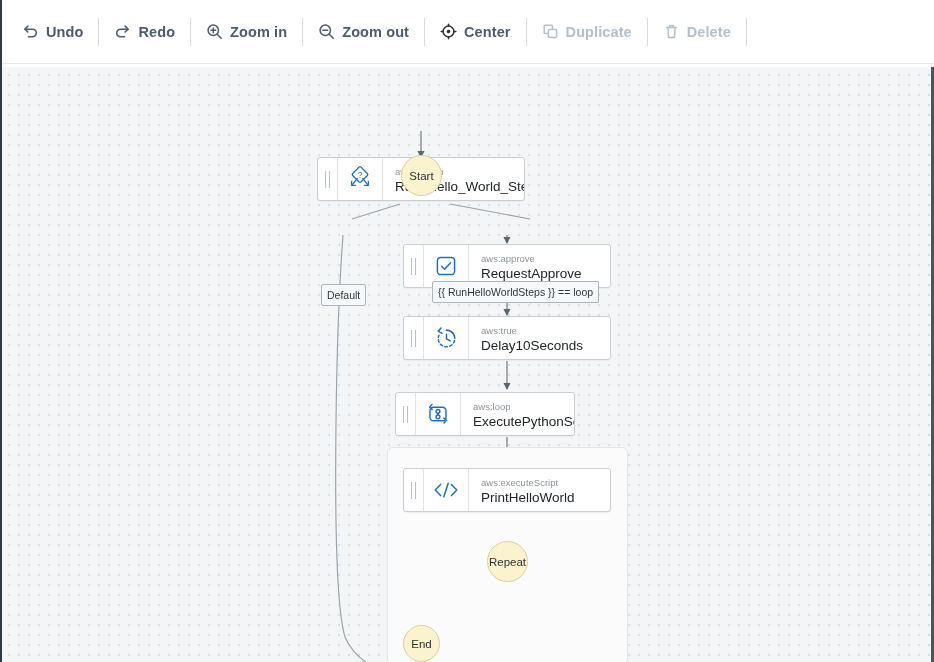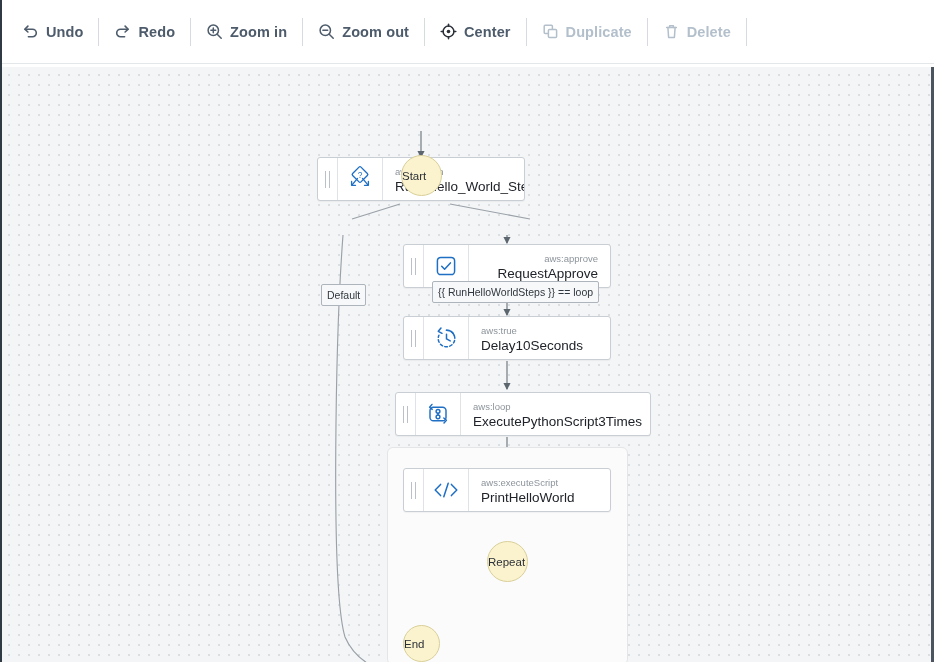--- a/index.html
+++ b/index.html
@@ -108,20 +108,21 @@
   }
 
   
   .term {
     position: absolute;
     border-radius: 50%;
     background: #fbf3cd;
     border: 1px solid #d9cf9a;
     display: flex;
     align-items: center;
+    justify-content: center;
     color: #2b3038;
     font-size: 11.5px;
     z-index: 6;
     cursor: pointer;
   }
 
   
   .card {
     position: absolute;
     height: 44px;
@@ -357,21 +358,21 @@
       </div>
       <div class="card-text">
         <span class="card-type">aws:branch</span>
         <span class="card-name">Run_Hello_World_Steps</span>
       </div>
     </div>
 
     <div class="wire-label" style="left:321px; top:217px;">Default</div>
     <div class="wire-label mono-ish" style="left:432px; top:214px;">{{ RunHelloWorldSteps }} == loop</div>
 
-    <div class="card" style="left:403px; top:177px; width:208px;text-align:right;">
+    <div class="card" style="left:403px; top:177px; width:208px;">
       <div class="card-grip">
         <span class="grip-bars">
             <i></i>
             <i></i>
           </span>
       </div>
       <div class="card-icon">
         <svg width="26" height="26" viewBox="0 0 26 26" fill="none" stroke="#1f6fc4" stroke-width="1.5" stroke-linecap="round" stroke-linejoin="round">
           <rect x="4.4" y="4.4" width="17.2" height="17.2" rx="3.4"></rect>
           <polyline points="8.7,13.2 11.6,16.2 17.4,9.9"></polyline>
@@ -397,21 +398,21 @@
           <polyline points="8.0,3.0 5.3,6.3 9.0,8.3"></polyline>
           <polyline points="13.5,9.3 13.5,13.9 17.2,15.9"></polyline>
         </svg>
       </div>
       <div class="card-text">
         <span class="card-type">aws:true</span>
         <span class="card-name">Delay10Seconds</span>
       </div>
     </div>
 
-    <div class="card" style="left:395px; top:325px; width:256px;">
+    <div class="card" style="left:395px; top:325px; width:180px;">
       <div class="card-grip">
         <span class="grip-bars">
             <i></i>
             <i></i>
           </span>
       </div>
       <div class="card-icon">
         <svg width="28" height="28" viewBox="0 0 28 28" fill="none" stroke="#1f6fc4" stroke-width="1.45" stroke-linecap="round" stroke-linejoin="round">
           <path d="M9.4 7.2h9.2a3.4 3.4 0 0 1 3.4 3.4v6.8a3.4 3.4 0 0 1-3.4 3.4H9.4a3.4 3.4 0 0 1-3.4-3.4v-6.8A3.4 3.4 0 0 1 9.4 7.2Z"></path>
           <polyline points="8.0,4.4 5.6,7.2 8.2,9.4"></polyline>

